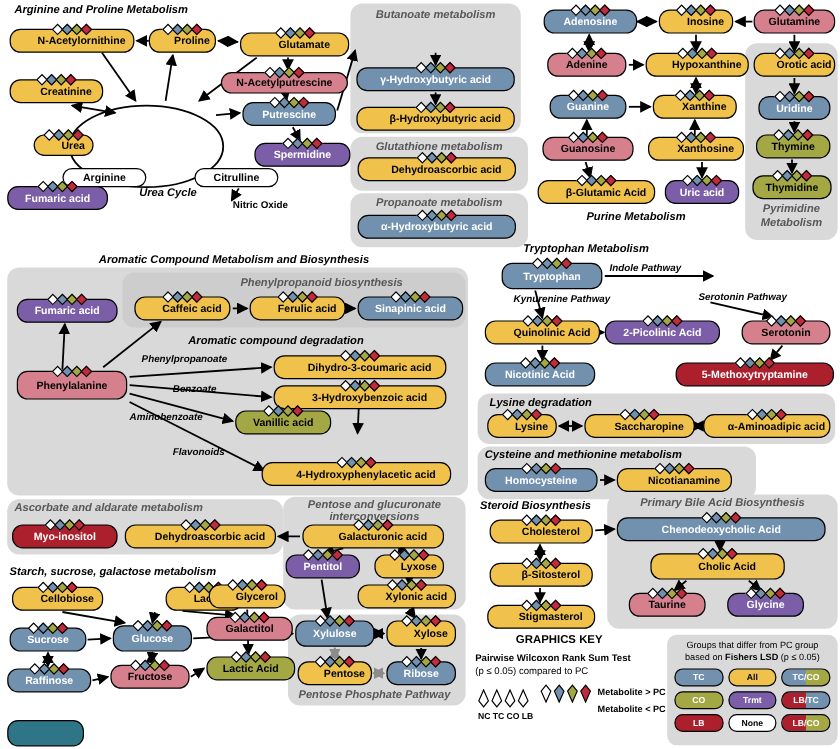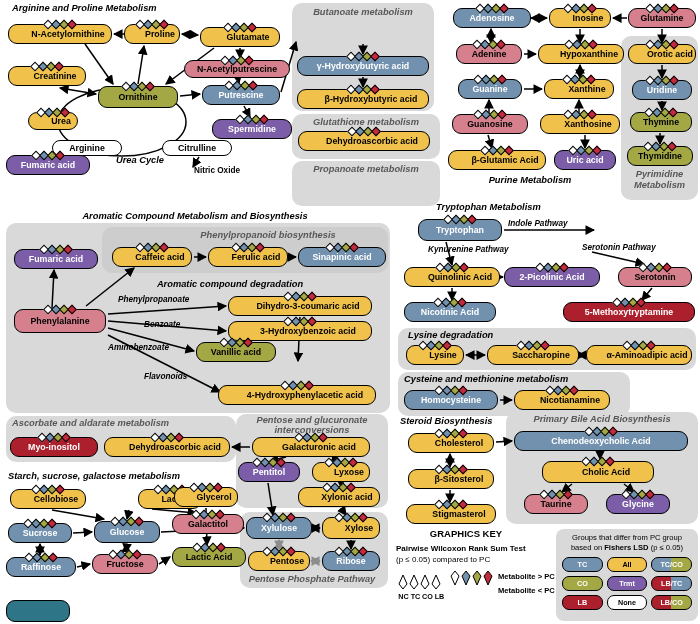--- a/index.html
+++ b/index.html
@@ -246,21 +246,21 @@
     </div>
     <div class="node col-yellow" style="position: absolute; left: 124px; top: 24px; width: 56px; height: 20px;">
       <span>Proline</span>
       <div class="dms">
         <i class="dm" style="background: rgb(255, 255, 255);"></i>
         <i class="dm" style="background: rgb(113, 145, 175);"></i>
         <i class="dm" style="background: rgb(163, 168, 69);"></i>
         <i class="dm" style="background: rgb(194, 43, 62);"></i>
       </div>
     </div>
-    <div class="node col-yellow" style="position: absolute; left: 200px; top: 27px; width: 80px; height: 20px;">
+    <div class="node col-yellow" style="position: absolute; left: 200px; top: 27px; width: 91px; height: 20px;">
       <span>Glutamate</span>
       <div class="dms">
         <i class="dm" style="background: rgb(255, 255, 255);"></i>
         <i class="dm" style="background: rgb(113, 145, 175);"></i>
         <i class="dm" style="background: rgb(163, 168, 69);"></i>
         <i class="dm" style="background: rgb(194, 43, 62);"></i>
       </div>
     </div>
     <div class="node col-yellow" style="position: absolute; left: 8px; top: 66px; width: 78px; height: 20px;">
       <span>Creatinine</span>
@@ -273,29 +273,20 @@
     </div>
     <div class="node col-pink" style="position: absolute; left: 184px; top: 60px; width: 106px; height: 18px;">
       <span>N-Acetylputrescine</span>
       <div class="dms">
         <i class="dm" style="background: rgb(255, 255, 255);"></i>
         <i class="dm" style="background: rgb(113, 145, 175);"></i>
         <i class="dm" style="background: rgb(163, 168, 69);"></i>
         <i class="dm" style="background: rgb(194, 43, 62);"></i>
       </div>
     </div>
-    <div class="node col-olive" style="position: absolute; left: 98px; top: 86px; width: 80px; height: 22px;">
-      <span>Ornithine</span>
-      <div class="dms">
-        <i class="dm" style="background: rgb(255, 255, 255);"></i>
-        <i class="dm" style="background: rgb(113, 145, 175);"></i>
-        <i class="dm" style="background: rgb(163, 168, 69);"></i>
-        <i class="dm" style="background: rgb(194, 43, 62);"></i>
-      </div>
-    </div>
     <div class="node col-blue" style="position: absolute; left: 202px; top: 85px; width: 78px; height: 20px;">
       <span>Putrescine</span>
       <div class="dms">
         <i class="dm" style="background: rgb(255, 255, 255);"></i>
         <i class="dm" style="background: rgb(113, 145, 175);"></i>
         <i class="dm" style="background: rgb(163, 168, 69);"></i>
         <i class="dm" style="background: rgb(194, 43, 62);"></i>
       </div>
     </div>
     <div class="node col-yellow" style="position: absolute; left: 28px; top: 112px; width: 50px; height: 18px;">
@@ -344,20 +335,29 @@
       <span>β-Hydroxybutyric acid</span>
       <div class="dms">
         <i class="dm" style="background: rgb(255, 255, 255);"></i>
         <i class="dm" style="background: rgb(113, 145, 175);"></i>
         <i class="dm" style="background: rgb(163, 168, 69);"></i>
         <i class="dm" style="background: rgb(194, 43, 62);"></i>
       </div>
     </div>
     <div class="node col-yellow" style="position: absolute; left: 298px; top: 131px; width: 132px; height: 20px;">
       <span>Dehydroascorbic acid</span>
+      <div class="dms">
+        <i class="dm" style="background: rgb(255, 255, 255);"></i>
+        <i class="dm" style="background: rgb(113, 145, 175);"></i>
+        <i class="dm" style="background: rgb(163, 168, 69);"></i>
+        <i class="dm" style="background: rgb(194, 43, 62);"></i>
+      </div>
+    </div>
+    <div class="node col-blue" style="position: absolute; left: 298px; top: 179px; width: 132px; height: 20px;">
+      <span>α-Hydroxybutyric acid</span>
       <div class="dms">
         <i class="dm" style="background: rgb(255, 255, 255);"></i>
         <i class="dm" style="background: rgb(113, 145, 175);"></i>
         <i class="dm" style="background: rgb(163, 168, 69);"></i>
         <i class="dm" style="background: rgb(194, 43, 62);"></i>
       </div>
     </div>
     <div class="node col-blue" style="position: absolute; left: 453px; top: 8px; width: 78px; height: 20px;">
       <span>Adenosine</span>
       <div class="dms">

